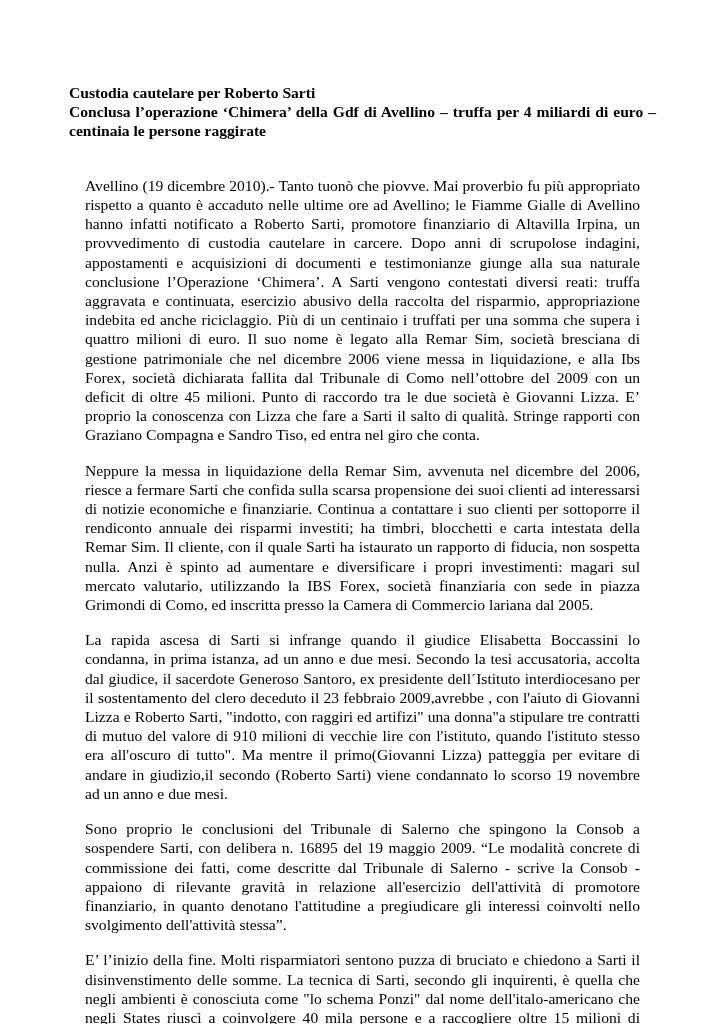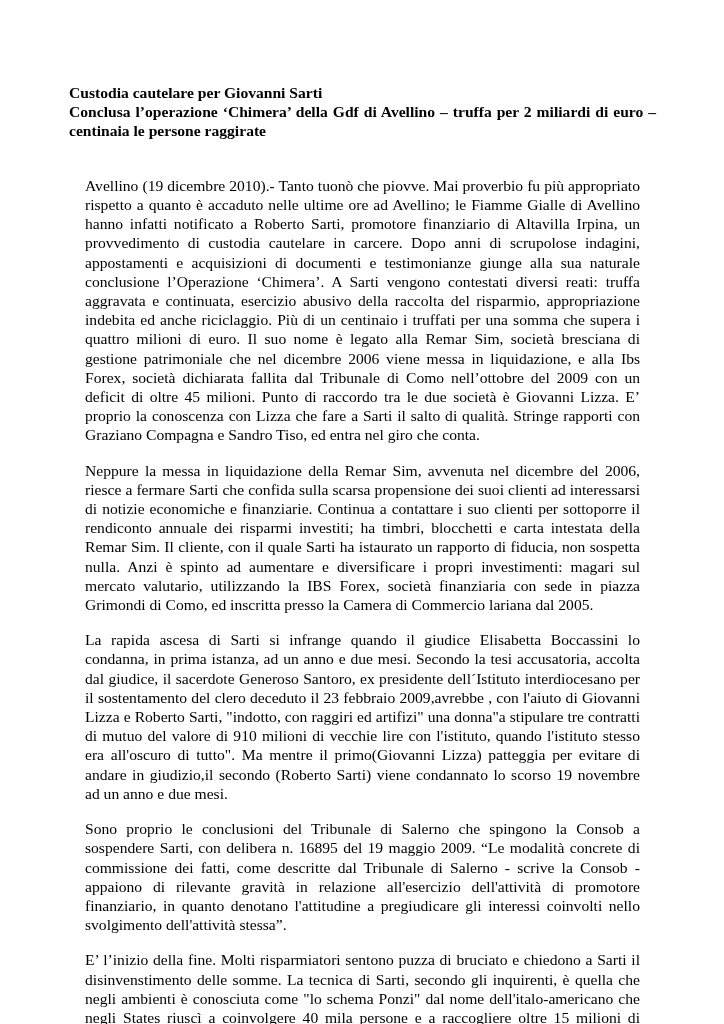--- a/index.html
+++ b/index.html
@@ -16,22 +16,22 @@
   }
   .title { font-weight: bold; margin: 0; }
   .subtitle { font-weight: bold; margin: 0; text-align: justify; text-align-last: left; }
   .spacer { height: 19.2px; }
   .para { margin: 16px; text-align: justify; text-align-last: left; white-space: normal; }
 </style>
 </head>
 <body>
 
 <div class="page">
-  <p class="title">Custodia cautelare per Giovanni Sarti</p>
-  <p class="subtitle">Conclusa l’operazione ‘Chimera’ della Gdf di Avellino – truffa per 2 miliardi di euro – centinaia le persone raggirate</p>
+  <p class="title">Custodia cautelare per Roberto Sarti</p>
+  <p class="subtitle">Conclusa l’operazione ‘Chimera’ della Gdf di Avellino – truffa per 4 miliardi di euro – centinaia le persone raggirate</p>
   <div class="spacer"></div>
   <p class="para">Avellino (19 dicembre 2010).- Tanto tuonò  che piovve. Mai proverbio fu più appropriato rispetto a quanto è accaduto nelle ultime ore ad Avellino;  le Fiamme Gialle di Avellino hanno infatti notificato a  Roberto Sarti, promotore finanziario di Altavilla Irpina, un provvedimento di custodia cautelare in carcere. Dopo anni di scrupolose indagini, appostamenti e acquisizioni di documenti e testimonianze  giunge alla sua naturale conclusione l’Operazione ‘Chimera’.  A Sarti vengono contestati diversi reati: truffa aggravata e continuata, esercizio abusivo della raccolta del risparmio, appropriazione indebita ed anche riciclaggio. Più di un  centinaio i truffati per una somma che supera i quattro  milioni di euro. Il suo nome è legato alla Remar Sim, società bresciana di gestione patrimoniale che nel  dicembre 2006 viene messa in liquidazione, e alla Ibs Forex, società dichiarata fallita dal Tribunale di Como nell’ottobre del 2009 con un deficit di oltre 45 milioni. Punto di raccordo tra le due società è  Giovanni Lizza. E’ proprio la conoscenza con Lizza che fare a Sarti il salto di qualità. Stringe rapporti con Graziano Compagna e Sandro Tiso, ed entra nel giro che conta.</p>
   <p class="para">Neppure la messa in liquidazione  della Remar Sim, avvenuta nel dicembre del 2006, riesce a fermare Sarti che confida sulla scarsa propensione dei suoi clienti ad interessarsi di notizie economiche e finanziarie. Continua a contattare i suo clienti per sottoporre il rendiconto annuale dei risparmi investiti; ha timbri, blocchetti e carta intestata della Remar Sim. Il cliente, con il quale Sarti  ha istaurato un rapporto di fiducia, non sospetta nulla. Anzi è spinto ad aumentare e diversificare i propri investimenti: magari sul mercato valutario, utilizzando la IBS Forex, società finanziaria con sede in piazza Grimondi di Como, ed inscritta presso la Camera di Commercio lariana dal 2005.</p>
   <p class="para">La rapida ascesa di Sarti si infrange quando il giudice Elisabetta Boccassini lo condanna, in prima istanza, ad un anno e due mesi.  Secondo la tesi accusatoria, accolta dal giudice, il sacerdote Generoso Santoro, ex presidente dell´Istituto interdiocesano per il sostentamento del clero deceduto il 23 febbraio 2009,avrebbe , con l'aiuto di Giovanni Lizza e Roberto Sarti, "indotto, con raggiri ed artifizi" una donna"a stipulare tre contratti di mutuo del valore di 910 milioni di vecchie lire con l'istituto, quando l'istituto stesso era all'oscuro di tutto". Ma mentre il primo(Giovanni Lizza) patteggia per evitare di andare in giudizio,il secondo (Roberto Sarti) viene condannato lo scorso 19 novembre ad un anno e due mesi.</p>
   <p class="para">Sono proprio le conclusioni del Tribunale di Salerno che spingono la Consob a sospendere Sarti, con delibera n. 16895 del 19 maggio 2009. “Le modalità concrete di commissione dei fatti, come descritte dal Tribunale di Salerno - scrive la Consob - appaiono di rilevante gravità in relazione all'esercizio dell'attività di promotore finanziario, in quanto denotano l'attitudine a pregiudicare gli interessi coinvolti nello svolgimento dell'attività stessa”.</p>
   <p class="para">E’  l’inizio della fine. Molti risparmiatori sentono puzza di bruciato e chiedono a Sarti il disinvenstimento delle  somme. La tecnica di Sarti, secondo gli inquirenti, è quella che negli ambienti è conosciuta come "lo schema Ponzi" dal nome dell'italo-americano che negli States riuscì a coinvolgere 40 mila persone e a raccogliere oltre 15 milioni di dollari. Lo specchio per le allodole è rappresentato dai lauti interessi (8-10%); i primi investitori, ripagati, reinvestono i fondi, parlano bene dell'investimento, attirano nuove vittime. Il castello si frantuma  di fronte alla richiesta di disinvestimento, presentata contemporaneamente da diversi clienti, e alla difficoltà di reperire nuovi adepti. Sarti si eclissa;  diventa irraggiungibile al cellulare e al telefono risponde la sua segretaria, pronta ad inventare le scuse più disparate.  Solo di fronte a questo muro i risparmiatori decidono di denunciare il promotore finanziario. E parte l’Operazione Chimera che si conclude con l’arresto di Sarti al rientro da Como dove le Fiamme Gialle lo hanno   sentito nell’ambito dell’affaire Ibs Forex.</p>
 
 </div>
 
 </body></html>

